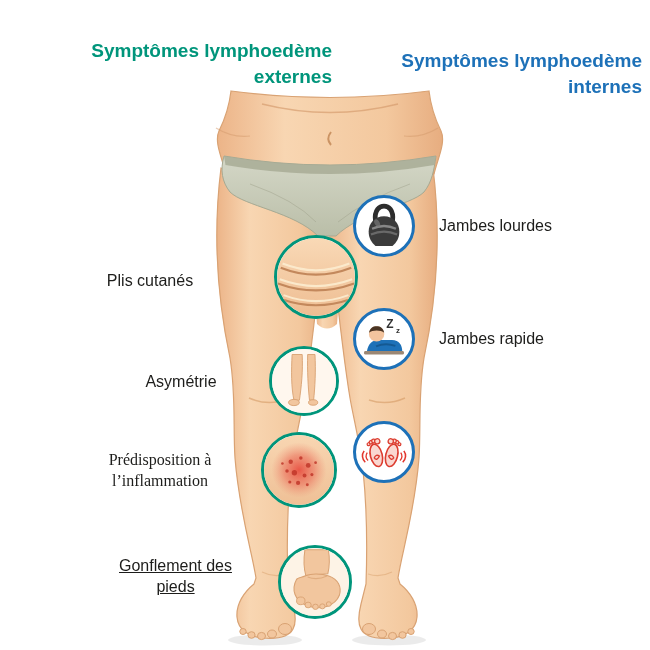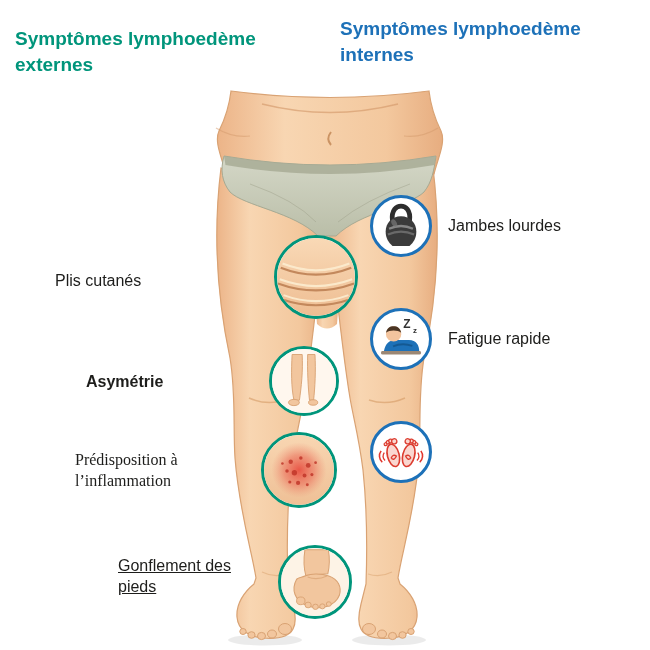--- a/index.html
+++ b/index.html
@@ -2,31 +2,31 @@
 <html style="--external-accent: #00957b; --internal-accent: #1d71b8; --text: #1d1d1b;"><head>
 <meta charset="utf-8">
 <style>
   html,body{margin:0;padding:0;background:#fff;}
   .canvas{
     position:relative;width:650px;height:650px;background:#fff;overflow:hidden;
     font-family:"Liberation Sans","DejaVu Sans",sans-serif;
     color:var(--text,#1d1d1b);
   }
   .body-svg{position:absolute;left:0;top:0;width:650px;height:650px;z-index:1;}
-  .header{position:absolute;z-index:4;margin:0;font-size:19px;font-weight:bold;line-height:1.38;text-align:left;}
+  .header{position:absolute;z-index:4;margin:12px;font-size:19px;font-weight:bold;line-height:1.38;text-align:right;}
   .header-ext{left:15px;top:26px;width:305px;color:var(--external-accent,#00957b);}
-  .header-int{left:340px;top:16px;width:290px;color:var(--internal-accent,#1d71b8);}
+  .header-int{left:340px;top:36px;width:290px;color:var(--internal-accent,#1d71b8);}
   .spot{
     position:absolute;z-index:2;border-radius:50%;
     border:3px solid var(--external-accent,#00957b);
     overflow:hidden;box-sizing:border-box;background:#fff;
   }
   .spot svg{display:block;width:100%;height:100%;}
-  .ext-label{position:absolute;z-index:3;font-size:16px;line-height:1.3;}
-  .int-row{position:absolute;z-index:3;left:370px;height:62px;display:flex;align-items:center;gap:16px;}
+  .ext-label{position:absolute;z-index:3;font-size:16px;line-height:1.3;text-align:center;}
+  .int-row{position:absolute;z-index:3;left:353px;height:62px;display:flex;align-items:center;gap:24px;}
   .icon-circle{
     width:62px;height:62px;border-radius:50%;box-sizing:border-box;flex:0 0 auto;
     border:3px solid var(--internal-accent,#1d71b8);background:#fff;
     display:flex;align-items:center;justify-content:center;overflow:hidden;
   }
   .icon-circle svg{display:block;width:50px;height:50px;}
   .int-label{font-size:16px;white-space:nowrap;}
 </style>
 </head>
 <body>
@@ -189,21 +189,21 @@
         <ellipse cx="21.5" cy="57.5" rx="4.6" ry="4.2"></ellipse>
         <ellipse cx="29.5" cy="62" rx="3.4" ry="3.1"></ellipse>
         <ellipse cx="37.5" cy="64" rx="3.1" ry="2.9"></ellipse>
         <ellipse cx="45" cy="63.5" rx="2.9" ry="2.7"></ellipse>
         <ellipse cx="52" cy="61" rx="2.7" ry="2.5"></ellipse>
       </g>
     </svg>
   </div>
 
   <div class="ext-label" style="left:55px;top:271px;width:190px;">Plis cutanés</div>
-  <div class="ext-label" style="left:86px;top:372px;width:190px;font-weight:bold;">Asymétrie</div>
+  <div class="ext-label" style="left:86px;top:372px;width:190px;">Asymétrie</div>
   <div class="ext-label" style="left:75px;top:450px;width:170px;font-family:Liberation Serif, serif;">Prédisposition à l’inflammation</div>
   <div class="ext-label" style="left:118px;top:556px;width:115px;text-decoration:underline;">Gonflement des pieds</div>
 
   <div class="int-row" style="top:195px;">
     <div class="icon-circle">
       <svg viewBox="0 0 44 44">
         <path d="M14.5 18 C13 7.5 18.5 4.5 22 4.5 C25.5 4.5 31 7.5 29.5 18" fill="none" stroke="#2d2d2d" stroke-width="4.2" stroke-linecap="round"></path>
         <path d="M22 13.5 C14 13.5 8.5 19.5 8.5 27 C8.5 32.5 11 36.5 14.5 39.5 L29.5 39.5 C33 36.5 35.5 32.5 35.5 27 C35.5 19.5 30 13.5 22 13.5 Z" fill="#3b3b3b"></path>
         <path d="M11.5 24.5 Q22 19.5 32.5 24.5" stroke="#8f8f8f" stroke-width="2" fill="none" opacity="0.9"></path>
         <path d="M10.5 29.5 Q22 24.5 33.5 29.5" stroke="#6f6f6f" stroke-width="2" fill="none" opacity="0.9"></path>
@@ -218,21 +218,21 @@
       <svg viewBox="0 0 44 44">
         <text x="24" y="12" font-size="10.5" font-weight="bold" fill="#333" font-family="Liberation Sans, DejaVu Sans, sans-serif">Z</text>
         <text x="32.5" y="17" font-size="7" font-weight="bold" fill="#333" font-family="Liberation Sans, DejaVu Sans, sans-serif">z</text>
         <rect x="4.5" y="32.5" width="35" height="3.2" rx="1.2" fill="#9b8774"></rect>
         <path d="M7 32.5 C8 26 12 22.8 17 22.8 L29 22.8 C35.5 22.8 38 27.5 38 32.5 Z" fill="#1d71b8"></path>
         <path d="M15 28.5 q8 -3.5 17 -0.5" stroke="#14568e" stroke-width="1.6" fill="none" opacity="0.9"></path>
         <circle cx="15.5" cy="17.5" r="6.8" fill="#f3c49e"></circle>
         <path d="M8.8 16.5 C9.6 12.3 12.2 10.7 15.5 10.7 C18.8 10.7 21.4 12.3 22.2 16.5 C19.2 13.9 11.8 13.9 8.8 16.5 Z" fill="#4a3423"></path>
       </svg>
     </div>
-    <div class="int-label">Fatigue rapide</div>
+    <div class="int-label">Jambes rapide</div>
   </div>
 
   <div class="int-row" style="top:421px;">
     <div class="icon-circle">
       <svg viewBox="0 0 44 44">
         <g transform="rotate(-14 15 24)">
           <ellipse cx="15" cy="25" rx="5.2" ry="10" fill="#fad7d0" stroke="#dc3d30" stroke-width="1.4"></ellipse>
           <g fill="#fad7d0" stroke="#dc3d30" stroke-width="1.1">
             <circle cx="10.8" cy="13.8" r="1.3"></circle>
               <circle cx="13.2" cy="12.6" r="1.5"></circle>

